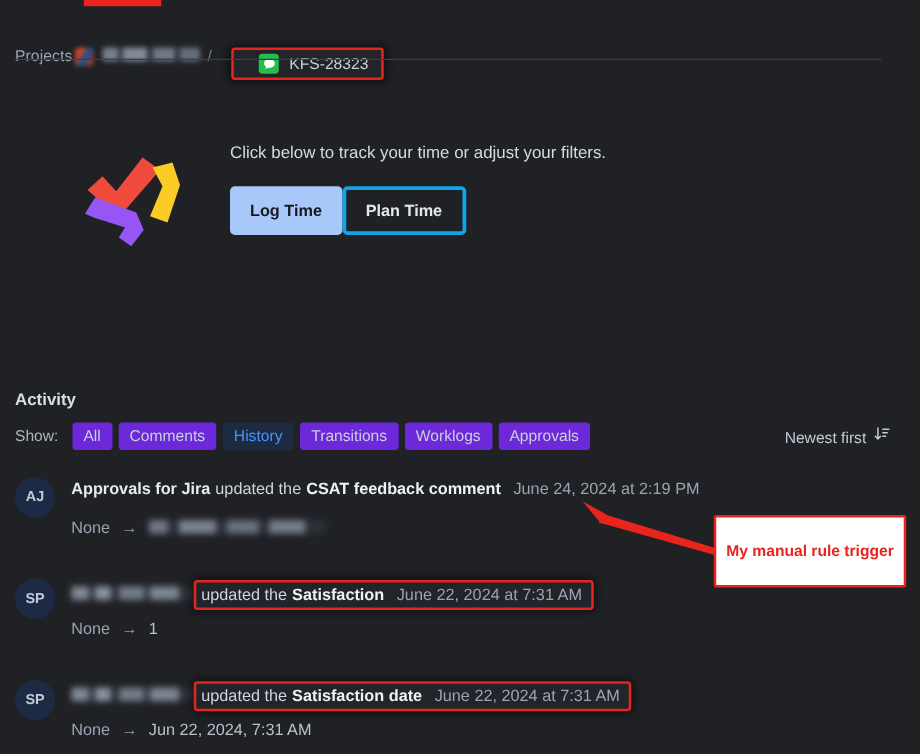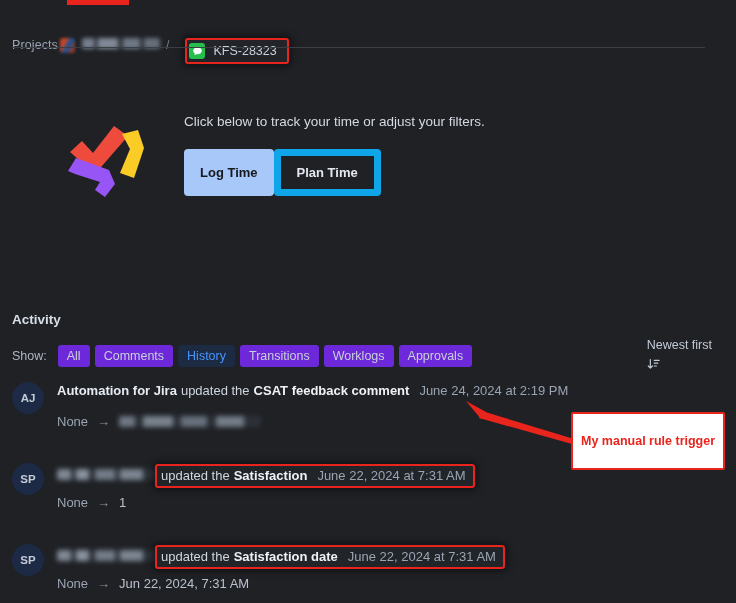--- a/index.html
+++ b/index.html
@@ -71,21 +71,21 @@
     filter: blur(2.1px);
     opacity: .9;
   }
 
   
   .bc-key-wrap {
     position: relative;
     margin-left: 10px;
     display: flex;
     align-items: center;
-    padding: 3px 10px 3px 2px;
+    padding: 3px 10px 3px 20px;
     border: 2px solid #e8241c;
     border-radius: 3px;
     background: #222429;
     box-shadow: 0 0 7px 2px rgba(0,0,0,.55);
   }
   .bc-key-icon {
     width: 16px;
     height: 16px;
     border-radius: 3px;
     background: #25c04b;
@@ -155,21 +155,21 @@
     white-space: nowrap;
   }
   .btn-primary {
     background: #a8c8fa;
     color: #16191d;
     border: none;
   }
   .btn-secondary {
     background: transparent;
     color: #e3e8ef;
-    border: 7px solid #0ea5e9;
+    border: 3px solid #0ea5e9;
   }
 
   
   .activity-heading {
     position: absolute;
     left: 12px;
     top: 312px;
     font-size: 13.5px;
     color: #d8dee6;
   }
@@ -199,27 +199,26 @@
     font-family: "Liberation Sans", sans-serif;
     white-space: nowrap;
   }
   .chip.selected {
     background: #1c2b41;
     color: #4794ff;
   }
   .sort-control {
     margin-left: auto;
     display: flex;
-    align-items: flex-start;
+    align-items: flex-end;
     gap: 6px;
     font-size: 12.5px;
     color: #c2cad5;
     cursor: pointer;
     padding-right: 12px;
-    flex-direction: column;
   }
 
   
   .entries {
     position: absolute;
     left: 12px;
     top: 382px;
     width: 712px;
   }
   .entry { display: flex; margin-bottom: 34px; }
@@ -394,21 +393,21 @@
     </span>
   </div>
 </div>
 
 <div class="entries">
 
   <div class="entry">
     <div class="avatar">AJ</div>
     <div class="entry-body">
       <div class="entry-line">
-        <span class="actor-name">Automation for Jira</span>
+        <span class="actor-name">Approvals for Jira</span>
         <span class="act-verb" style="margin-left:4px">updated the</span>
         <span class="act-field">CSAT feedback comment</span>
         <span class="act-time">June 24, 2024 at 2:19 PM</span>
       </div>
       <div class="entry-change">
         <span>None</span>
         <span class="change-arrow">→</span>
         <span class="change-blur"></span>
       </div>
     </div>

